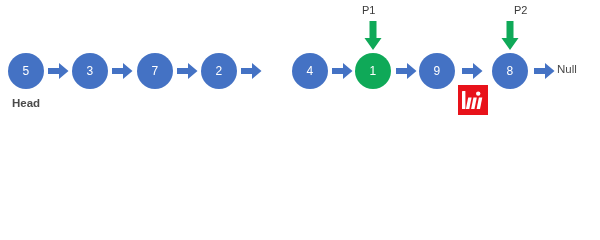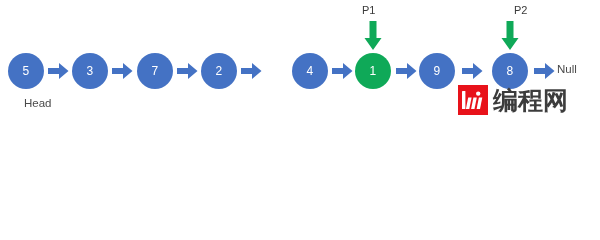--- a/index.html
+++ b/index.html
@@ -142,32 +142,31 @@
       <div class="ptr-arrow" style="left: 364px; top: 21px;"><svg width="18" height="30" viewBox="0 0 18 30" aria-hidden="true">
           <path d="M5.5 0 L12.5 0 L12.5 17 L17.5 17 L9 29 L0.5 17 L5.5 17 Z" fill="#0FA958"></path>
         </svg></div>
       <div class="ptr-label" style="left: 514px; top: 5px;">P2</div>
       <div class="ptr-arrow" style="left: 501px; top: 21px;"><svg width="18" height="30" viewBox="0 0 18 30" aria-hidden="true">
           <path d="M5.5 0 L12.5 0 L12.5 17 L17.5 17 L9 29 L0.5 17 L5.5 17 Z" fill="#0FA958"></path>
         </svg></div>
     </div>
 
   <div id="edge-labels-layer">
-      <div class="edge-label" style="left: 24px; top: 98px;">Head</div>
+      <div class="edge-label" style="left: 12px; top: 98px; font-weight: bold;">Head</div>
       <div class="edge-label" style="left: 557px; top: 64px;">Null</div>
     </div>
 
   <div id="watermark" style="left: 458px; top: 85px;">
     <div id="wm-badge" style="background: rgb(232, 18, 26);">
       <svg width="26" height="24" viewBox="0 0 26 24" aria-hidden="true">
         <g fill="#ffffff">
           <rect x="2" y="3" width="3.4" height="18" rx="0.6"></rect>
           <path d="M8.2 9.5 L11.6 9.5 L9.3 21 L5.9 21 Z"></path>
           <path d="M13.4 9.5 L16.8 9.5 L14.5 21 L11.1 21 Z"></path>
           <circle cx="18.2" cy="5.6" r="2.2"></circle>
           <path d="M18.9 9.5 L22.3 9.5 L20.0 21 L16.6 21 Z"></path>
         </g>
       </svg>
     </div>
-    <div id="wm-text" style="color: rgb(60, 60, 60);">编程网</div>
   </div>
 
 </div>
 
 </body></html>

